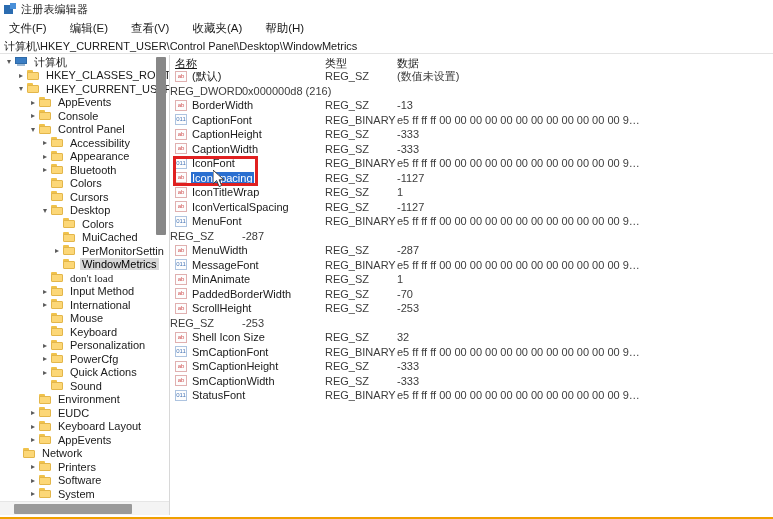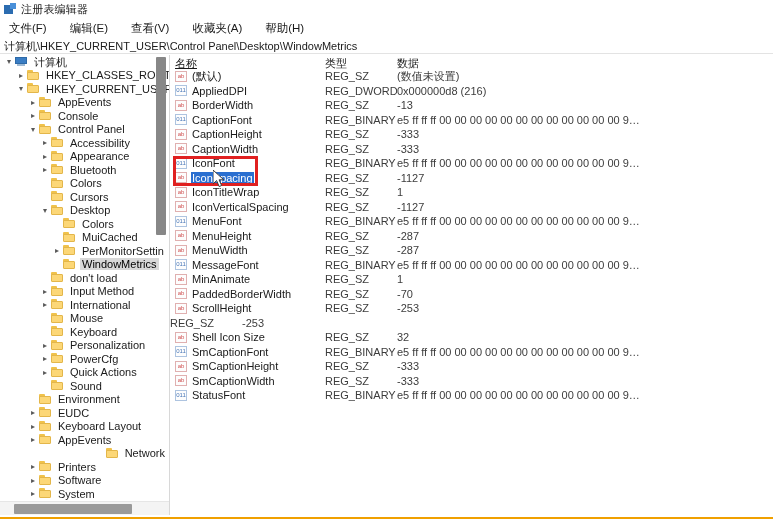--- a/index.html
+++ b/index.html
@@ -458,21 +458,21 @@
             <span class="tree-label">PerMonitorSettin</span>
           </div>
           <div class="tree-row selected" style="padding-left: 51px;">
             <span class="twisty none">&nbsp;</span>
             <span class="folder">
               <span class="f-tab"></span>
               <span class="f-body"></span>
             </span>
             <span class="tree-label">WindowMetrics</span>
           </div>
-          <div class="tree-row" style="padding-left: 39px;">
+          <div class="tree-row" style="padding-left: 39px; font-family: Liberation Serif, serif;">
             <span class="twisty none">&nbsp;</span>
             <span class="folder">
               <span class="f-tab"></span>
               <span class="f-body"></span>
             </span>
             <span class="tree-label">don't load</span>
           </div>
           <div class="tree-row" style="padding-left: 39px;">
             <span class="twisty">▸</span>
             <span class="folder">
@@ -562,21 +562,21 @@
             <span class="tree-label">Keyboard Layout</span>
           </div>
           <div class="tree-row" style="padding-left: 27px;">
             <span class="twisty">▸</span>
             <span class="folder">
               <span class="f-tab"></span>
               <span class="f-body"></span>
             </span>
             <span class="tree-label">AppEvents</span>
           </div>
-          <div class="tree-row" style="padding-left: 24px; justify-content: flex-end;">
+          <div class="tree-row" style="padding-left: 11px;">
             <span class="twisty none">&nbsp;</span>
             <span class="folder">
               <span class="f-tab"></span>
               <span class="f-body"></span>
             </span>
             <span class="tree-label">Network</span>
           </div>
           <div class="tree-row" style="padding-left: 27px;">
             <span class="twisty">▸</span>
             <span class="folder">
@@ -622,24 +622,20 @@
       <div class="list-body" id="list-host">
           <div class="list-row">
             <div class="cell-name">
               <span class="val-icon str">ab</span>
               <span class="name-text">(默认)</span>
             </div>
             <div class="cell-type">REG_SZ</div>
             <div class="cell-data">(数值未设置)</div>
           </div>
           <div class="list-row">
-            <div class="cell-name">
-              <span class="val-icon bin">011</span>
-              <span class="name-text">AppliedDPI</span>
-            </div>
             <div class="cell-type">REG_DWORD</div>
             <div class="cell-data">0x000000d8 (216)</div>
           </div>
           <div class="list-row">
             <div class="cell-name">
               <span class="val-icon str">ab</span>
               <span class="name-text">BorderWidth</span>
             </div>
             <div class="cell-type">REG_SZ</div>
             <div class="cell-data">-13</div>
@@ -702,24 +698,20 @@
           </div>
           <div class="list-row">
             <div class="cell-name">
               <span class="val-icon bin">011</span>
               <span class="name-text">MenuFont</span>
             </div>
             <div class="cell-type">REG_BINARY</div>
             <div class="cell-data">e5 ff ff ff 00 00 00 00 00 00 00 00 00 00 00 00 9…</div>
           </div>
           <div class="list-row">
-            <div class="cell-name">
-              <span class="val-icon str">ab</span>
-              <span class="name-text">MenuHeight</span>
-            </div>
             <div class="cell-type">REG_SZ</div>
             <div class="cell-data">-287</div>
           </div>
           <div class="list-row">
             <div class="cell-name">
               <span class="val-icon str">ab</span>
               <span class="name-text">MenuWidth</span>
             </div>
             <div class="cell-type">REG_SZ</div>
             <div class="cell-data">-287</div>

